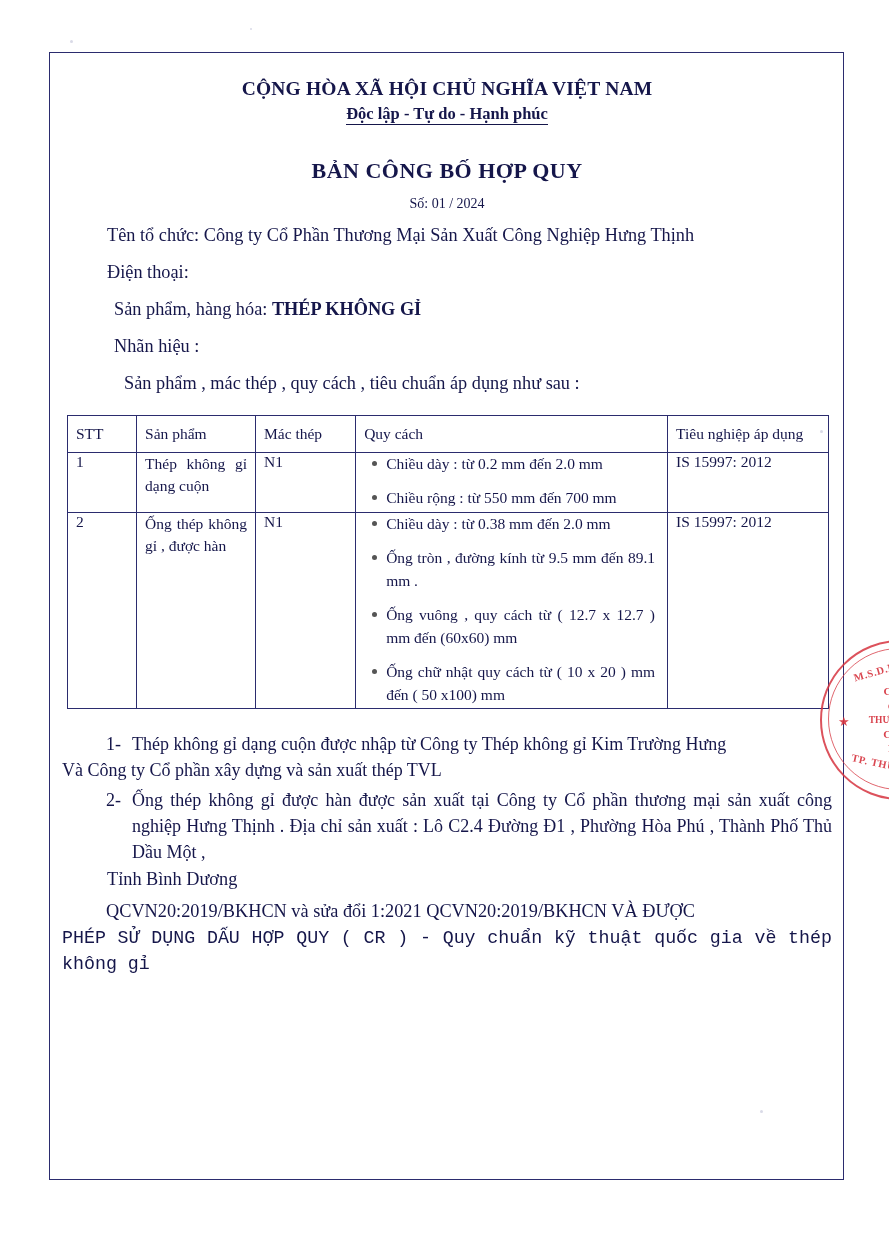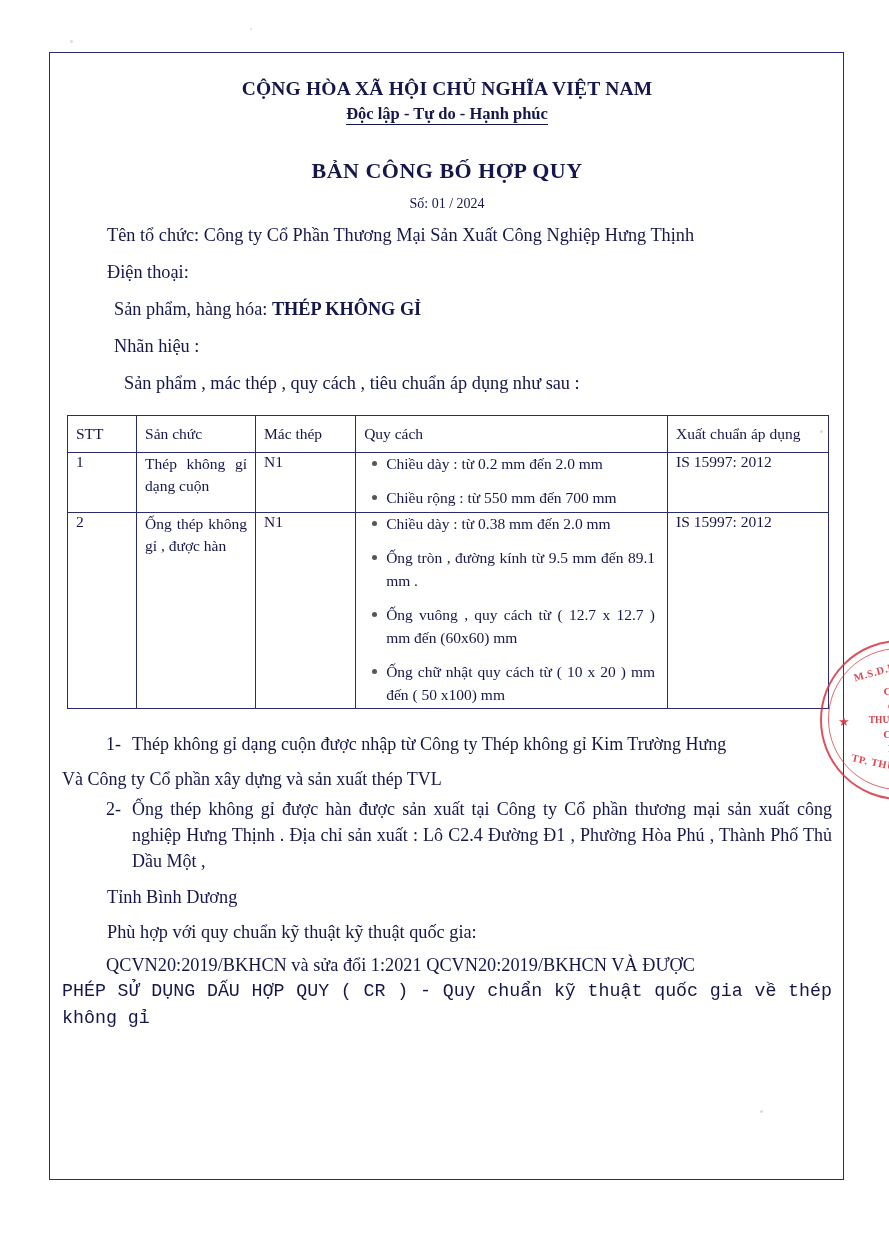--- a/index.html
+++ b/index.html
@@ -138,21 +138,21 @@
   .note-num {
     width: 26px;
     flex: none;
     padding-left: 44px;
   }
   .note-body { flex: 1; }
   .tail {
     font-size: 18.3px;
     line-height: 1.45;
   }
-  .tail-line { margin-top: 9px; }
+  .tail-line { }
   .qcvn {
     margin-top: 6px;
     text-align: justify;
     padding-left: 44px;
   }
   .qcvn2 {
     text-align: justify;
     padding-left: 0px;
     font-family: Liberation Mono, monospace;
   }
@@ -257,24 +257,24 @@
     </div>
 
     <div class="para indent2">Nhãn hiệu :</div>
 
     <div class="para indent3">Sản phẩm , mác thép , quy cách , tiêu chuẩn áp dụng như sau :</div>
 
     <table class="spec">
       <thead>
         <tr>
           <td class="c-stt">STT</td>
-          <td class="c-prod">Sản chức</td>
+          <td class="c-prod">Sản phẩm</td>
           <td class="c-mac">Mác thép</td>
           <td class="c-quy">Quy cách</td>
-          <td class="c-std">Xuất chuẩn áp dụng</td>
+          <td class="c-std">Tiêu nghiệp áp dụng</td>
         </tr>
       </thead>
       <tbody>
         <tr>
           <td class="c-stt center">1</td>
           <td class="c-prod">
               <div class="rowtext">Thép không gỉ dạng cuộn</div>
             </td>
           <td class="c-mac center">N1</td>
           <td class="c-quy">
@@ -312,21 +312,20 @@
       <div class="tail-line">Và Công ty Cổ phần xây dựng và sản xuất thép TVL</div>
 
       <div class="note-item">
         <div class="note-num">2-</div>
         <div class="note-body justif">Ống thép không gỉ được hàn được sản xuất tại Công ty Cổ phần thương mại sản xuất công nghiệp Hưng Thịnh . Địa chỉ sản xuất : Lô C2.4 Đường Đ1 , Phường Hòa Phú , Thành Phố Thủ Dầu Một ,</div>
       </div>
     </div>
 
     <div class="tail">
       <div class="tail-line indent1">Tỉnh Bình Dương</div>
-      <div class="tail-line indent1">Phù hợp với quy chuẩn kỹ thuật kỹ thuật quốc gia:</div>
       <div class="qcvn">QCVN20:2019/BKHCN và sửa đổi 1:2021  QCVN20:2019/BKHCN VÀ ĐƯỢC</div>
       <div class="qcvn2">PHÉP SỬ DỤNG DẤU HỢP QUY ( CR ) -  Quy chuẩn kỹ thuật quốc gia về thép không gỉ</div>
     </div>
 
   </div>
 
   <div class="stamp">
     <div class="ring"></div>
     <div class="ring2"></div>
     <div class="star">★</div>

